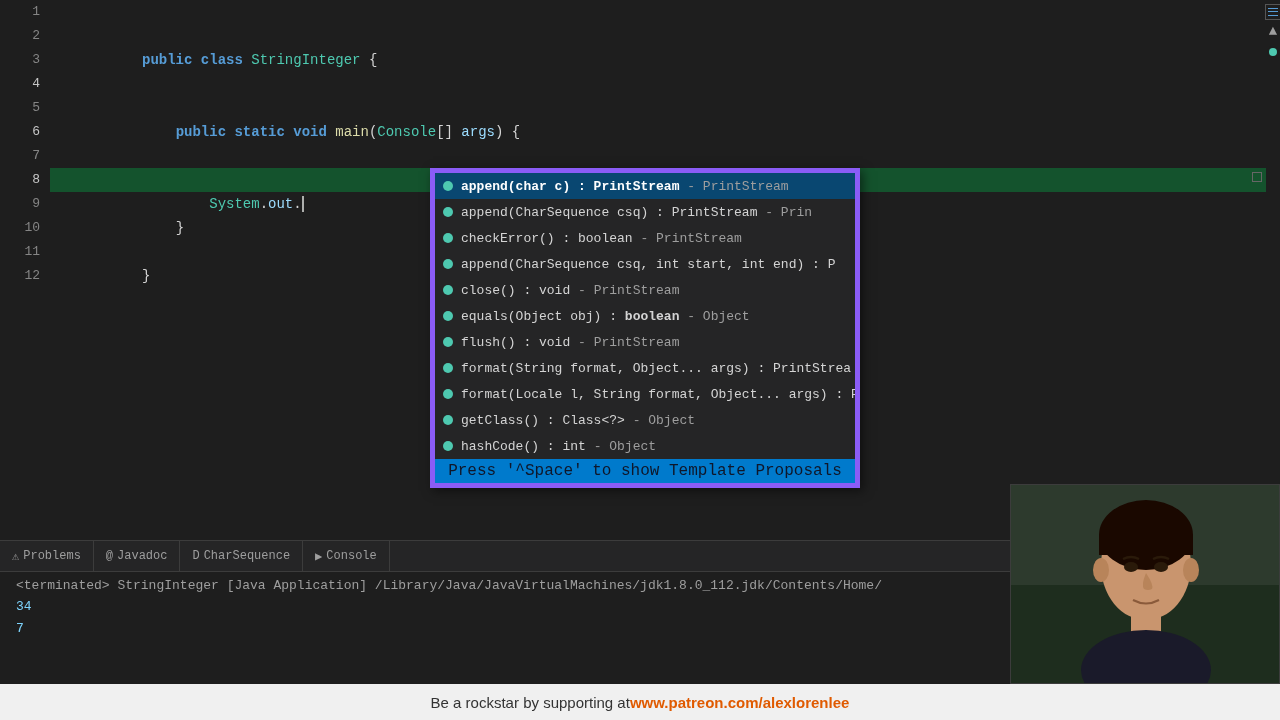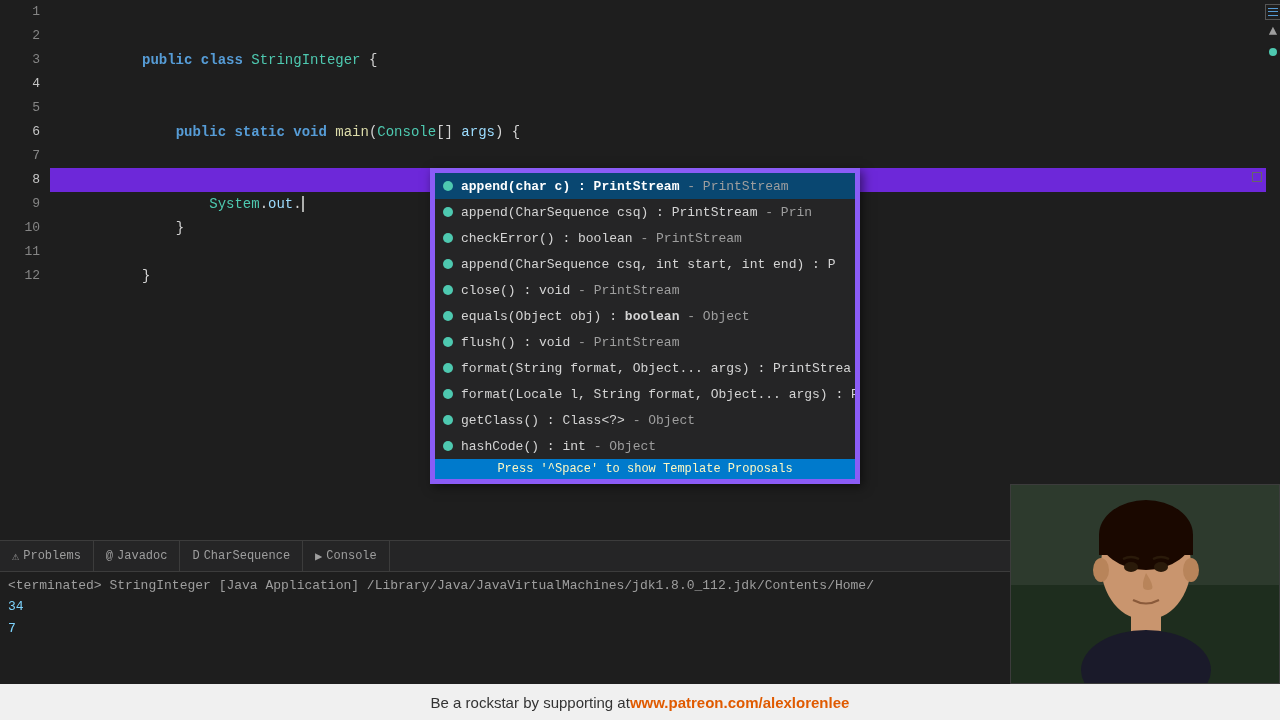--- a/index.html
+++ b/index.html
@@ -163,21 +163,21 @@
 
     .tab-item .tab-icon {
       margin-right: 4px;
       font-size: 12px;
     }
 
     
     .console-area {
       height: 120px;
       background: #1e1e1e;
-      padding: 4px 8px;
+      padding: 4px 16px;
       overflow: hidden;
     }
 
     .console-line {
       font-size: 13px;
       color: #9e9e9e;
       height: 20px;
       line-height: 20px;
       white-space: nowrap;
       overflow: hidden;
@@ -293,21 +293,21 @@
 
         <div class="code-line">&nbsp;</div>
 
         <div class="code-line" style="position:relative;">
           
           &nbsp;&nbsp;&nbsp;&nbsp;&nbsp;&nbsp;&nbsp;&nbsp;<span class="kw">int</span> <span class="var">n</span> <span class="plain">=</span> <span class="number">8</span><span class="plain">;</span>
         </div>
 
         <div class="code-line">&nbsp;</div>
 
-        <div class="code-line line-8-active" style="background:#6d28d9; position:relative;font-family:Liberation Mono, monospace;">
+        <div class="code-line line-8-active" style="background:#14532d; position:relative;font-family:Liberation Mono, monospace;">
           &nbsp;&nbsp;&nbsp;&nbsp;&nbsp;&nbsp;&nbsp;&nbsp;<span class="class-name">System</span><span class="plain">.</span><span class="var">out</span><span class="plain">.</span><span class="cursor"></span>
           <span style="position:absolute;right:4px;top:4px;width:10px;height:10px;border:1px solid #666;"></span>
         </div>
 
         <div class="code-line">
           &nbsp;&nbsp;&nbsp;&nbsp;<span class="plain">}</span>
         </div>
 
         <div class="code-line">&nbsp;</div>
 
@@ -358,21 +358,21 @@
           <span class="autocomplete-text">format(Locale l, String format, Object... args) : P</span>
         </div>
         <div class="autocomplete-item">
           <div class="autocomplete-dot"></div>
           <span class="autocomplete-text">getClass() : Class&lt;?&gt; <span style="color:#9e9e9e;">- Object</span></span>
         </div>
         <div class="autocomplete-item">
           <div class="autocomplete-dot"></div>
           <span class="autocomplete-text">hashCode() : int <span style="color:#9e9e9e;">- Object</span></span>
         </div>
-        <div style="background:#007acc; padding:3px 8px; font-size:12px; color:#fef9c3; text-align:center;">Press '^Space' to show Template Proposals</div>
+        <div style="background:#007acc; padding:3px 8px; font-size:16px; color:#0f172a; text-align:center;">Press '^Space' to show Template Proposals</div>
       </div>
     </div>
 
     <div class="scrollbar-area">
       <div style="display:flex;flex-direction:column;align-items:center;padding:4px 0; gap:4px;">
 
         <div style="width:16px;height:16px;border:1px solid #555;display:flex;flex-direction:column;justify-content:space-around;padding:2px;">
           <div style="height:1px;background:#569cd6;"></div>
           <div style="height:1px;background:#569cd6;"></div>
           <div style="height:1px;background:#569cd6;"></div>

